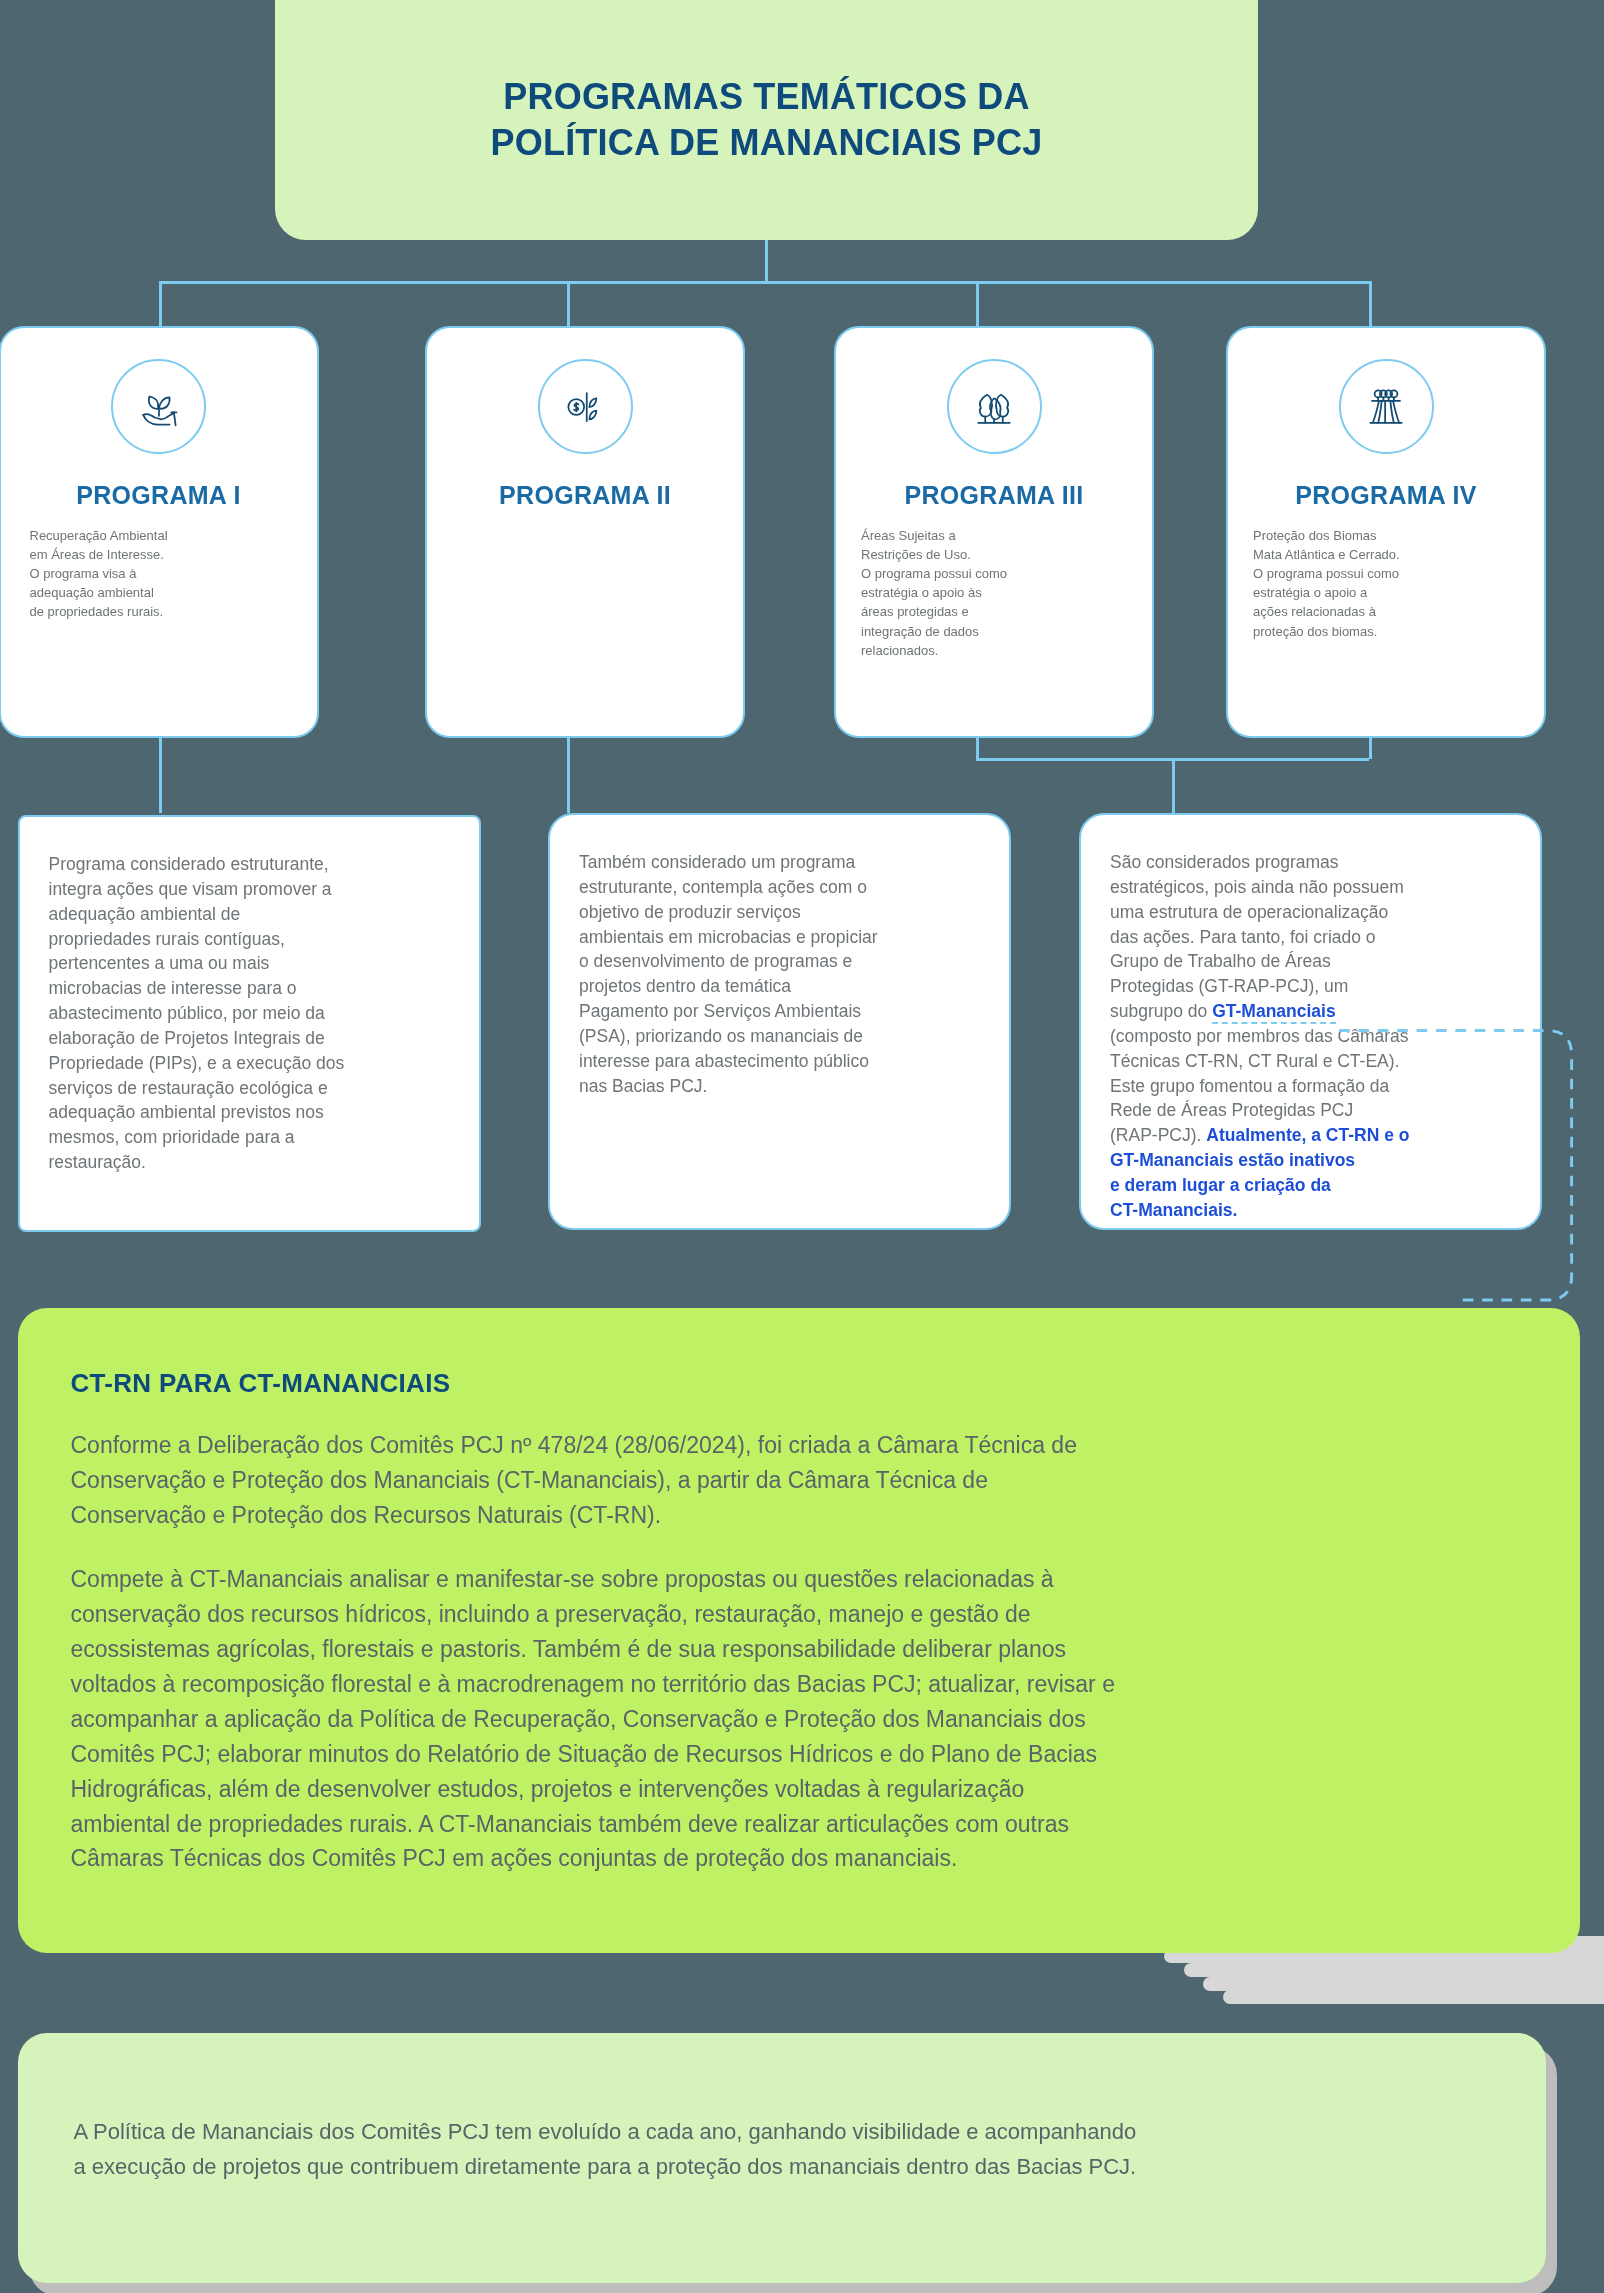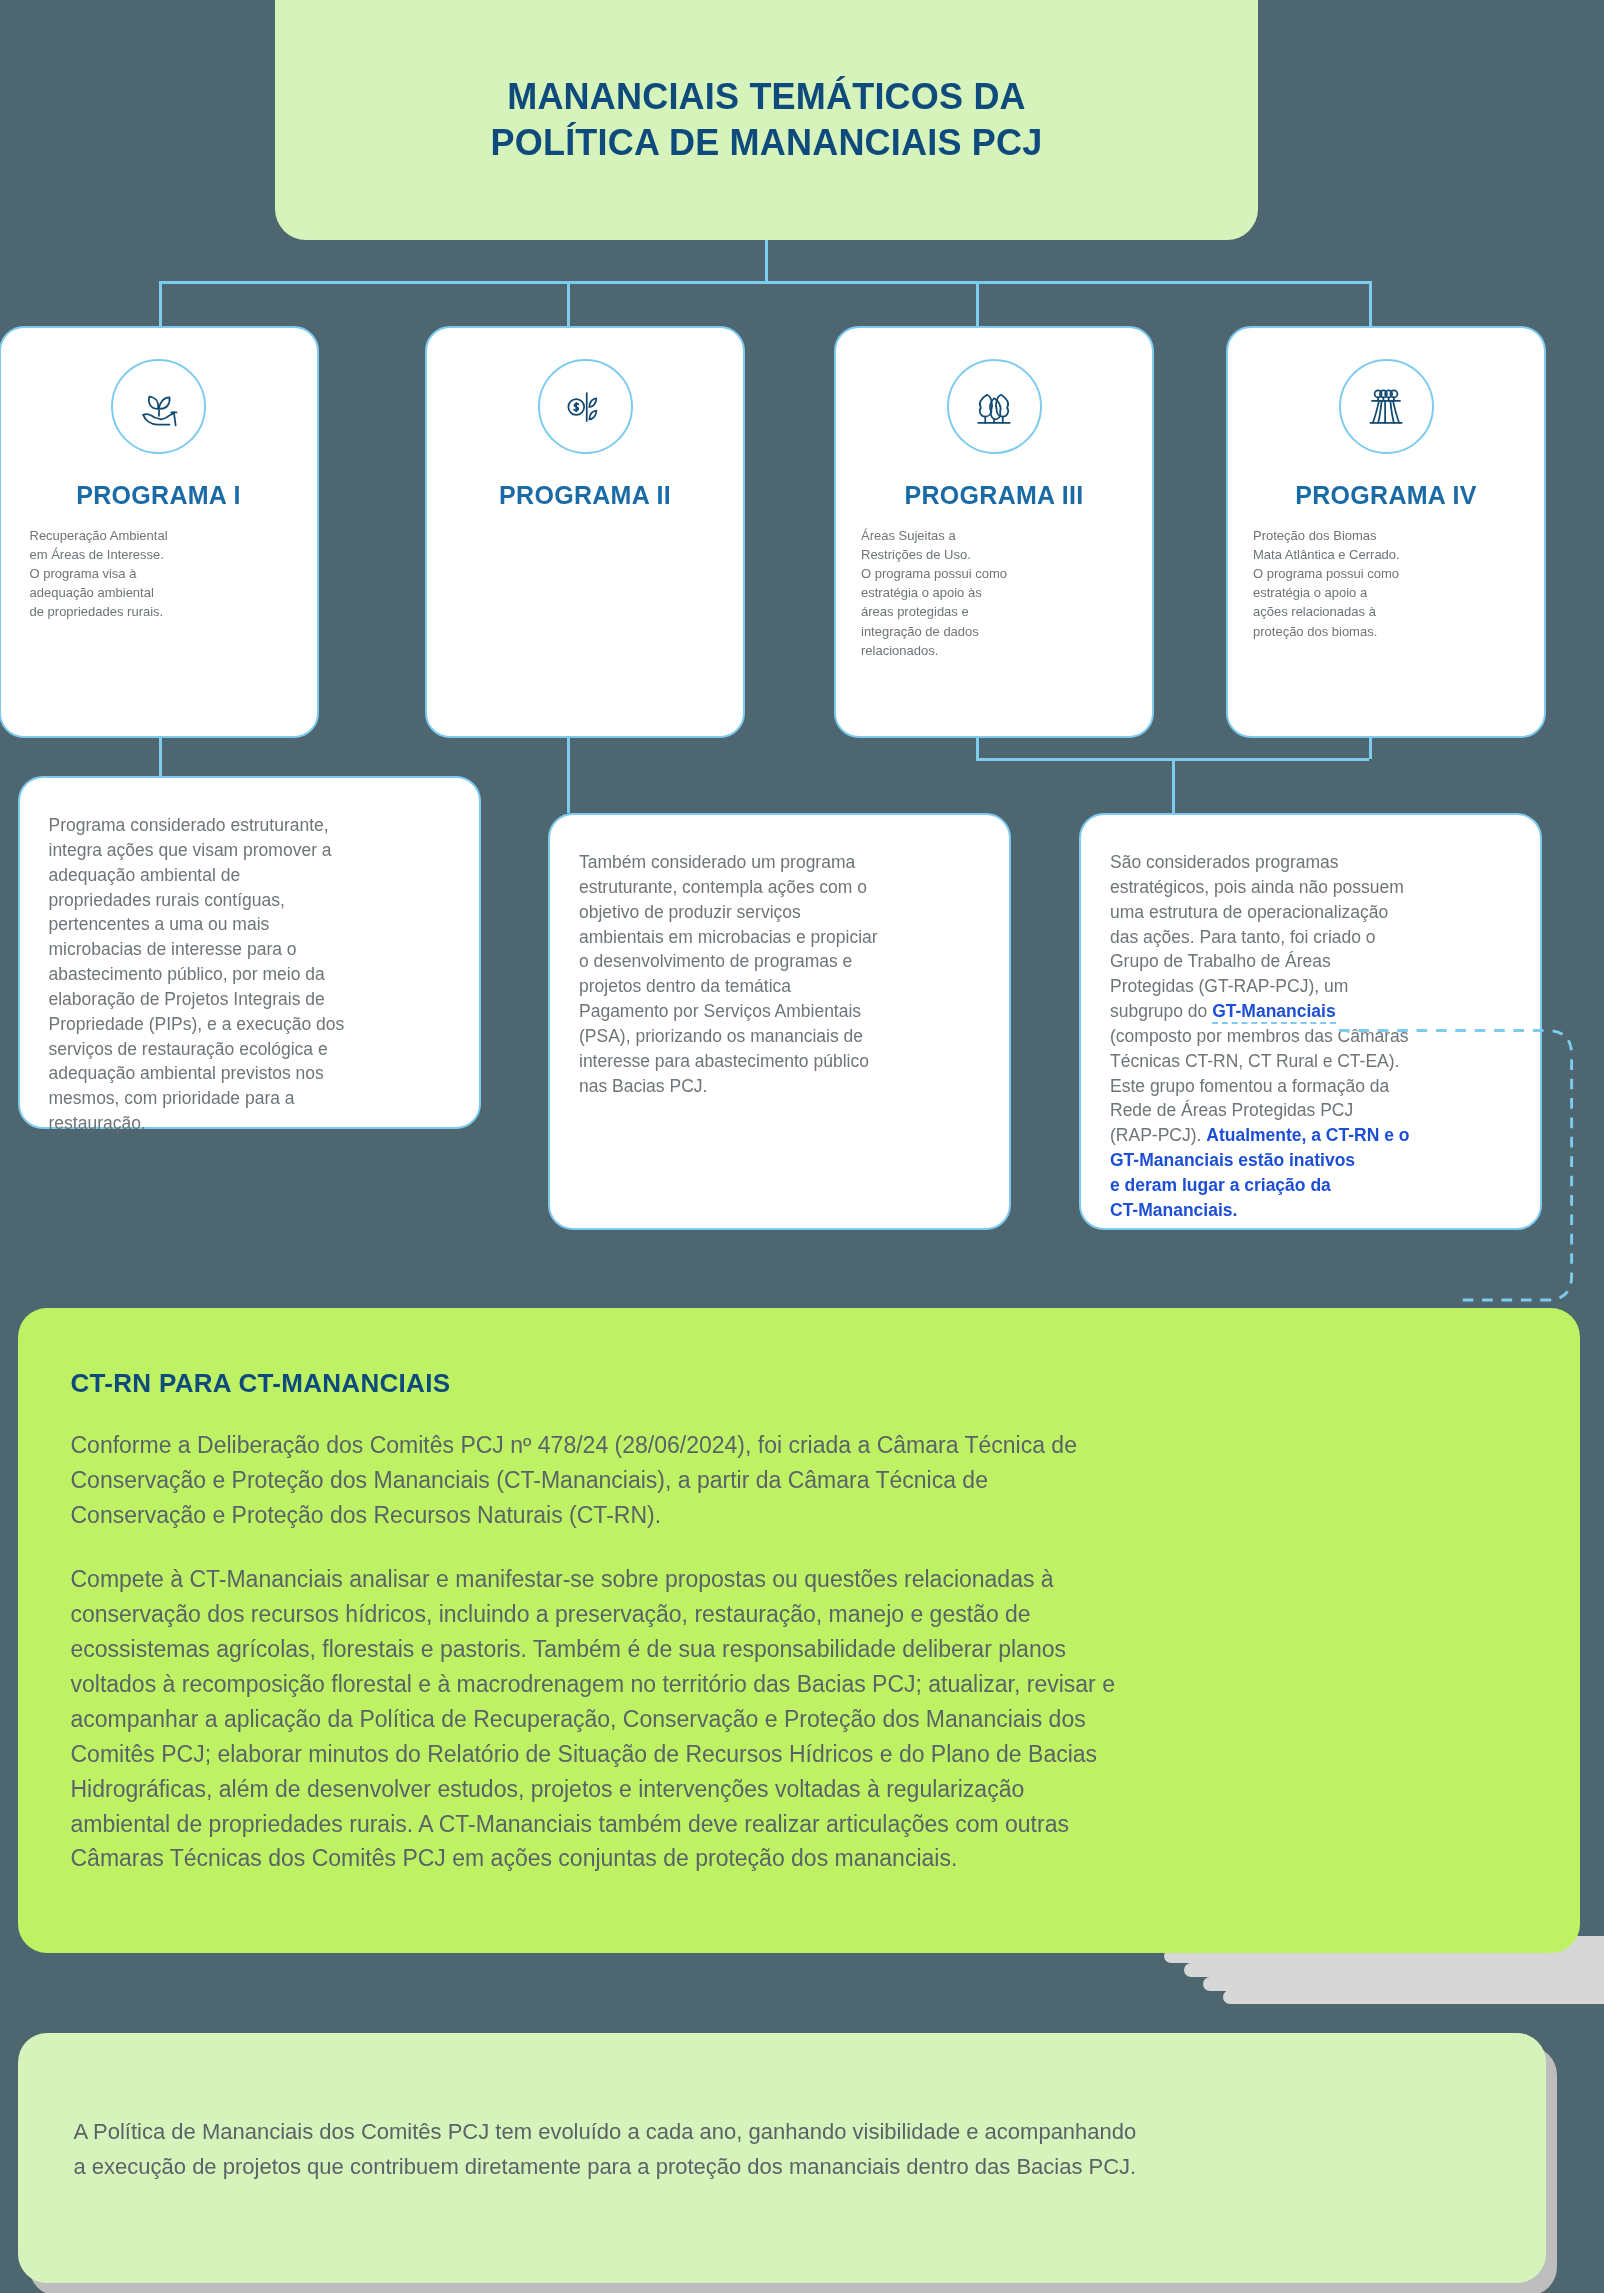--- a/index.html
+++ b/index.html
@@ -68,21 +68,21 @@
   }
   .card.c1 .card-desc, .card.c2 .card-desc { margin-left:29px; }
 
   
   .detail{
     position:absolute;
     background:#ffffff;
     border:2.9px solid #7ecbf0;
     border-radius:25px;
   }
-  .d1{ left:17.5px; top:776px; width:463px; height:353px; }
+  .d1{ left:17.5px; top:815px; width:463px; height:417px;border-radius:8px; }
   .d2{ left:548px; top:813px; width:463px; height:417px; }
   .d3{ left:1079px; top:813px; width:463px; height:417px; }
   .detail p{
     color:#6e7477;
     font-size:17.5px;
     line-height:1.42;
     margin:35px 29px 0 29px;
     white-space:pre-line;
   }
   .detail p b{ color:#1d4ed8; font-weight:bold; }
@@ -139,21 +139,21 @@
   }
   .stack-shadow{
     position:absolute; background:#d7d7d7; border-radius:7.8px;
   }
 </style>
 </head>
 <body>
 
 <div class="header-box">
   <div class="header-title">
-    <div>MANANCIAIS TEMÁTICOS DA</div>
+    <div>PROGRAMAS TEMÁTICOS DA</div>
     <div>POLÍTICA DE MANANCIAIS PCJ</div>
   </div>
 </div>
 
 <div>
 
   <div class="vline" style="left:765px; top:240px; height:44px;"></div>
 
   <div class="hline" style="left:159px; top:281px; width:1213px;"></div>
 

